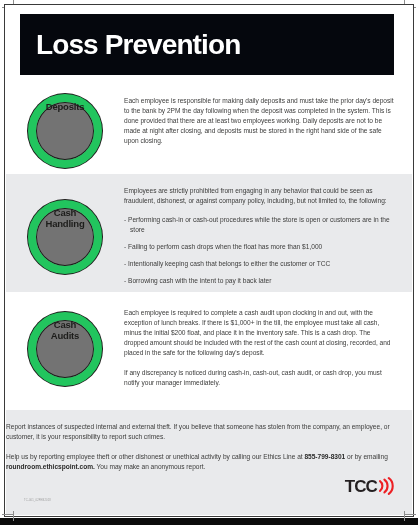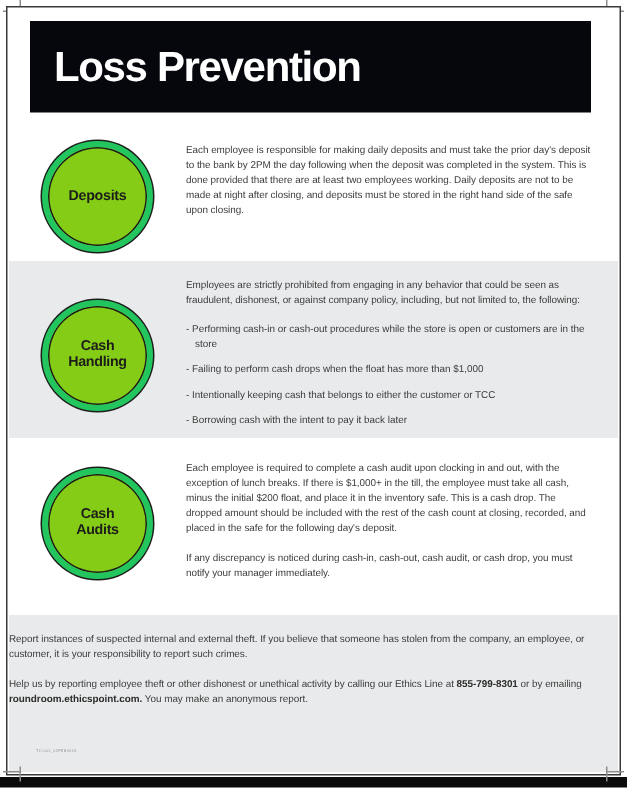--- a/index.html
+++ b/index.html
@@ -84,26 +84,26 @@
     display: flex;
     justify-content: center;
     align-items: flex-start;
     padding-top: 6px;
   }
 
   .badge {
     width: 74px;
     height: 74px;
     border-radius: 50%;
-    background: #84cc16;
-    border: 4px solid #22c55e;
+    background: #737373;
+    border: 8px solid #22c55e;
     box-shadow: 0 0 0 1px #1d1d1b, inset 0 0 0 1px #1d1d1b;
     box-sizing: border-box;
     display: flex;
-    align-items: center;
+    align-items: flex-start;
     justify-content: center;
     text-align: center;
   }
   .badge-label {
     font-size: 9.5px;
     font-weight: bold;
     color: #1d1d1b;
     line-height: 1.12;
     letter-spacing: -0.2px;
     white-space: pre-line;
@@ -247,20 +247,28 @@
 
       <div class="section shaded" style="top:404px; bottom:0; height:auto;">
         <div class="body-col" style="padding-top:12px;">
           <p class="para" style="margin-bottom:10px;">Report instances of suspected internal and external theft. If you believe that someone has stolen from the company, an employee, or customer, it is your responsibility to report such crimes.</p>
           <p class="para"><span>Help us by reporting employee theft or other dishonest or unethical activity by calling our Ethics Line at </span><span class="bold">855-799-8301</span><span> or by emailing </span><span class="bold">roundroom.ethicspoint.com.</span><span> You may make an anonymous report.</span></p>
         </div>
       </div>
 
       <div class="footer-code">TC-001_02FEB2018</div>
 
+      <div class="logo">
+        <span class="logo-text">TCC</span>
+        <svg class="logo-waves" width="16" height="18" viewBox="0 0 16 18">
+          <path d="M2 4.2 C5.2 6.4 5.2 11.6 2 13.8" stroke="#ed2024" stroke-width="2.1" fill="none" stroke-linecap="round"></path>
+          <path d="M6.4 2.6 C10.6 5.6 10.6 12.4 6.4 15.4" stroke="#ed2024" stroke-width="2.1" fill="none" stroke-linecap="round"></path>
+          <path d="M10.8 1.2 C16 4.9 16 13.1 10.8 16.8" stroke="#ed2024" stroke-width="2.1" fill="none" stroke-linecap="round"></path>
+        </svg>
+      </div>
 
     </div>
   </div>
 
   <div class="bottom-strip"></div>
 
   <div class="tick" style="left:2px; top:514px; width:12px; height:1px;"></div>
   <div class="tick" style="left:13px; top:511px; width:1px; height:10px;"></div>
   <div class="tick" style="right:2px; top:514px; width:12px; height:1px;"></div>
   <div class="tick" style="right:13px; top:511px; width:1px; height:10px;"></div>

